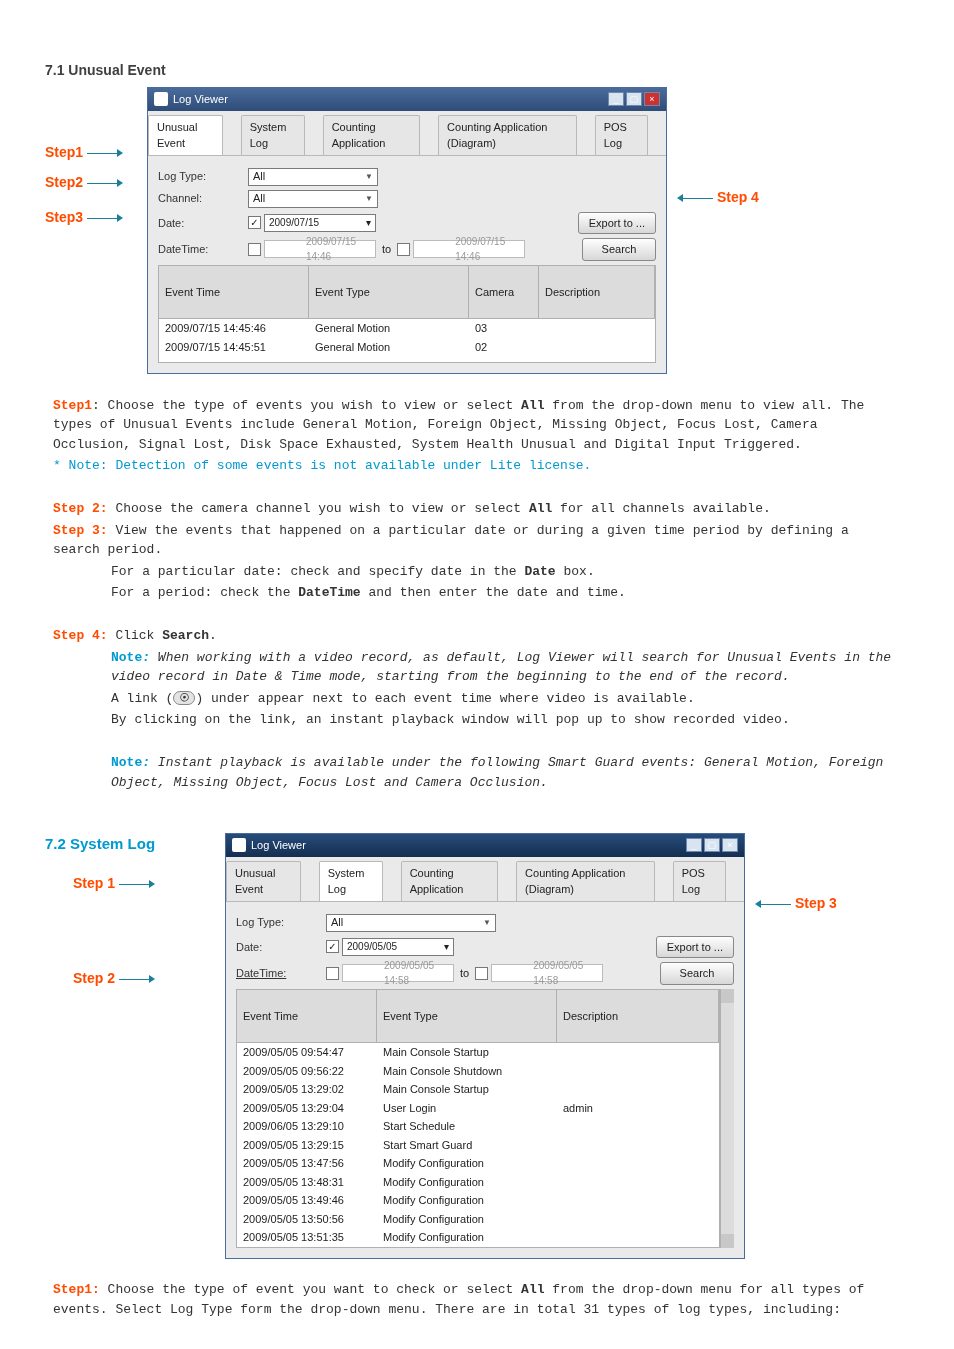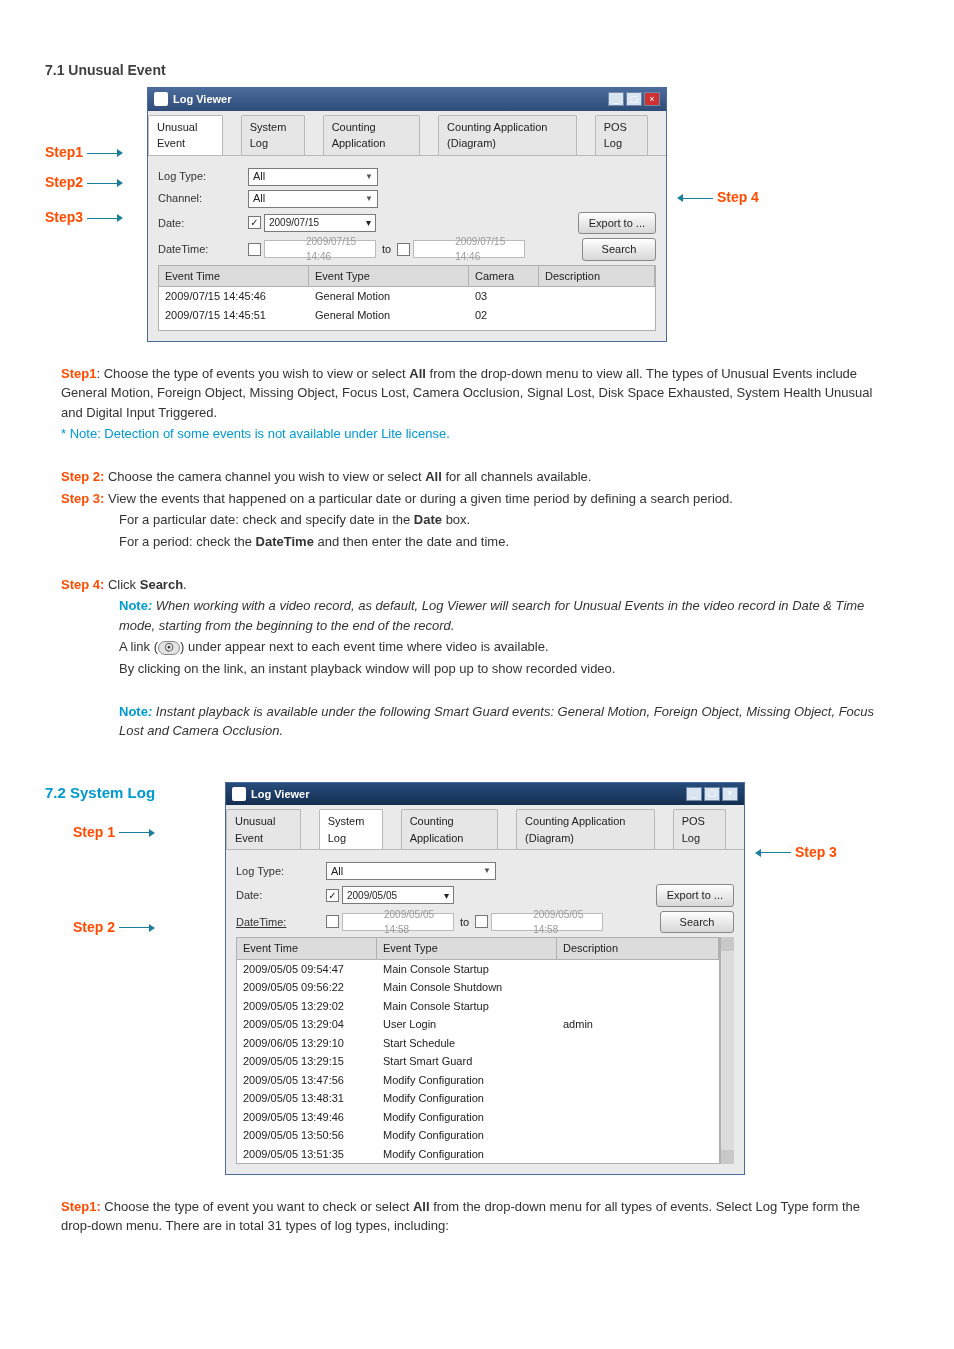--- a/index.html
+++ b/index.html
@@ -34,21 +34,21 @@
     position: relative;
   }
   .win-title {
     background: linear-gradient(#4a6b9b,#2f4c78);
     color: #fff;
     padding: 3px 6px;
     display: flex;
     align-items: center;
     justify-content: space-between;
   }
-  .win-title .left { display: flex; align-items: center; gap: 5px; font-weight: bold; }
+  .win-title .left { display: flex; align-items: center; gap: 5px; }
   .win-title .icon {
     width: 14px; height: 14px; background: #fff; border-radius: 2px;
     display:inline-block;
   }
   .win-title .controls { display:flex; gap:2px; }
   .winbtn {
     width:16px; height:14px; background:#d9e4f1; border:1px solid #6f88ad;
     display:flex;align-items:center;justify-content:center;font-size:9px;line-height:1;
   }
   .winbtn.close{background:#cf3030;color:#fff;}
@@ -77,39 +77,39 @@
   .chk{ width:13px;height:13px;border:1px solid #777; background:#fff;display:inline-flex;align-items:center;justify-content:center; margin-right:3px;font-size:10px;}
   .btn {
     background:linear-gradient(#fefefe,#d7d7d7);
     border:1px solid #888; padding:2px 10px; font-size:11px; border-radius:3px;
     min-width:74px; text-align:center;
   }
   .disabled{color:#999;border-color:#bbb;padding-left:41px;}
 
   
   .res-head{display:flex; background:#dcdcdc;border:1px solid #b0b0b0; font-size:11px;}
-  .res-head div{padding:2px 6px; border-right:1px solid #b0b0b0;}
+  .res-head div{padding:18px 6px; border-right:1px solid #b0b0b0;}
   .res-body{background:#fff;border:1px solid #b0b0b0;border-top:none;font-size:11px;}
   .res-row{display:flex;}
   .res-row div{padding:1px 6px;}
   .colA{width:150px;} .colB{width:160px;} .colC{width:70px;} .colD{flex:1;}
   .colA2{width:140px;} .colB2{width:180px;} .colC2{flex:1;}
 
   
   .step-label {
     color:#ff4c00; font-weight:bold; font-size:14px;
   }
   .figwrap{display:flex;align-items:flex-start;gap:10px;}
   .arrow-r{border-top:1px solid #1a7f9c;width:30px;display:inline-block;vertical-align:middle;}
   .arrow-head{display:inline-block;width:0;height:0;border-left:6px solid #1a7f9c;border-top:4px solid transparent;border-bottom:4px solid transparent;vertical-align:middle;}
   .arrow-l{border-top:1px solid #1a7f9c;width:30px;display:inline-block;vertical-align:middle;}
   .arrow-head-l{display:inline-block;width:0;height:0;border-right:6px solid #1a7f9c;border-top:4px solid transparent;border-bottom:4px solid transparent;vertical-align:middle;}
 
   
-  p{margin:2px 16px;}
+  p{margin:2px 8px;font-family:Liberation Mono, monospace;}
   .step-head{color:#ff4c00;font-weight:bold;}
   .note-blue{color:#009ad0;}
   .indent{padding-left:58px;}
   .link-icon{
     display:inline-flex;width:22px;height:14px;background:#e3e3e3;border:1px solid #888;
     border-radius:7px;align-items:center;justify-content:center;font-size:10px;vertical-align:middle;
   }
   .scrollbar{width:14px;background:#dcdcdc;border-left:1px solid #b0b0b0;position:relative;}
   .scrollbar::before,.scrollbar::after{content:"";position:absolute;left:0;right:0;height:14px;background:#c8c8c8;}
   .scrollbar::before{top:0;} .scrollbar::after{bottom:0;}

